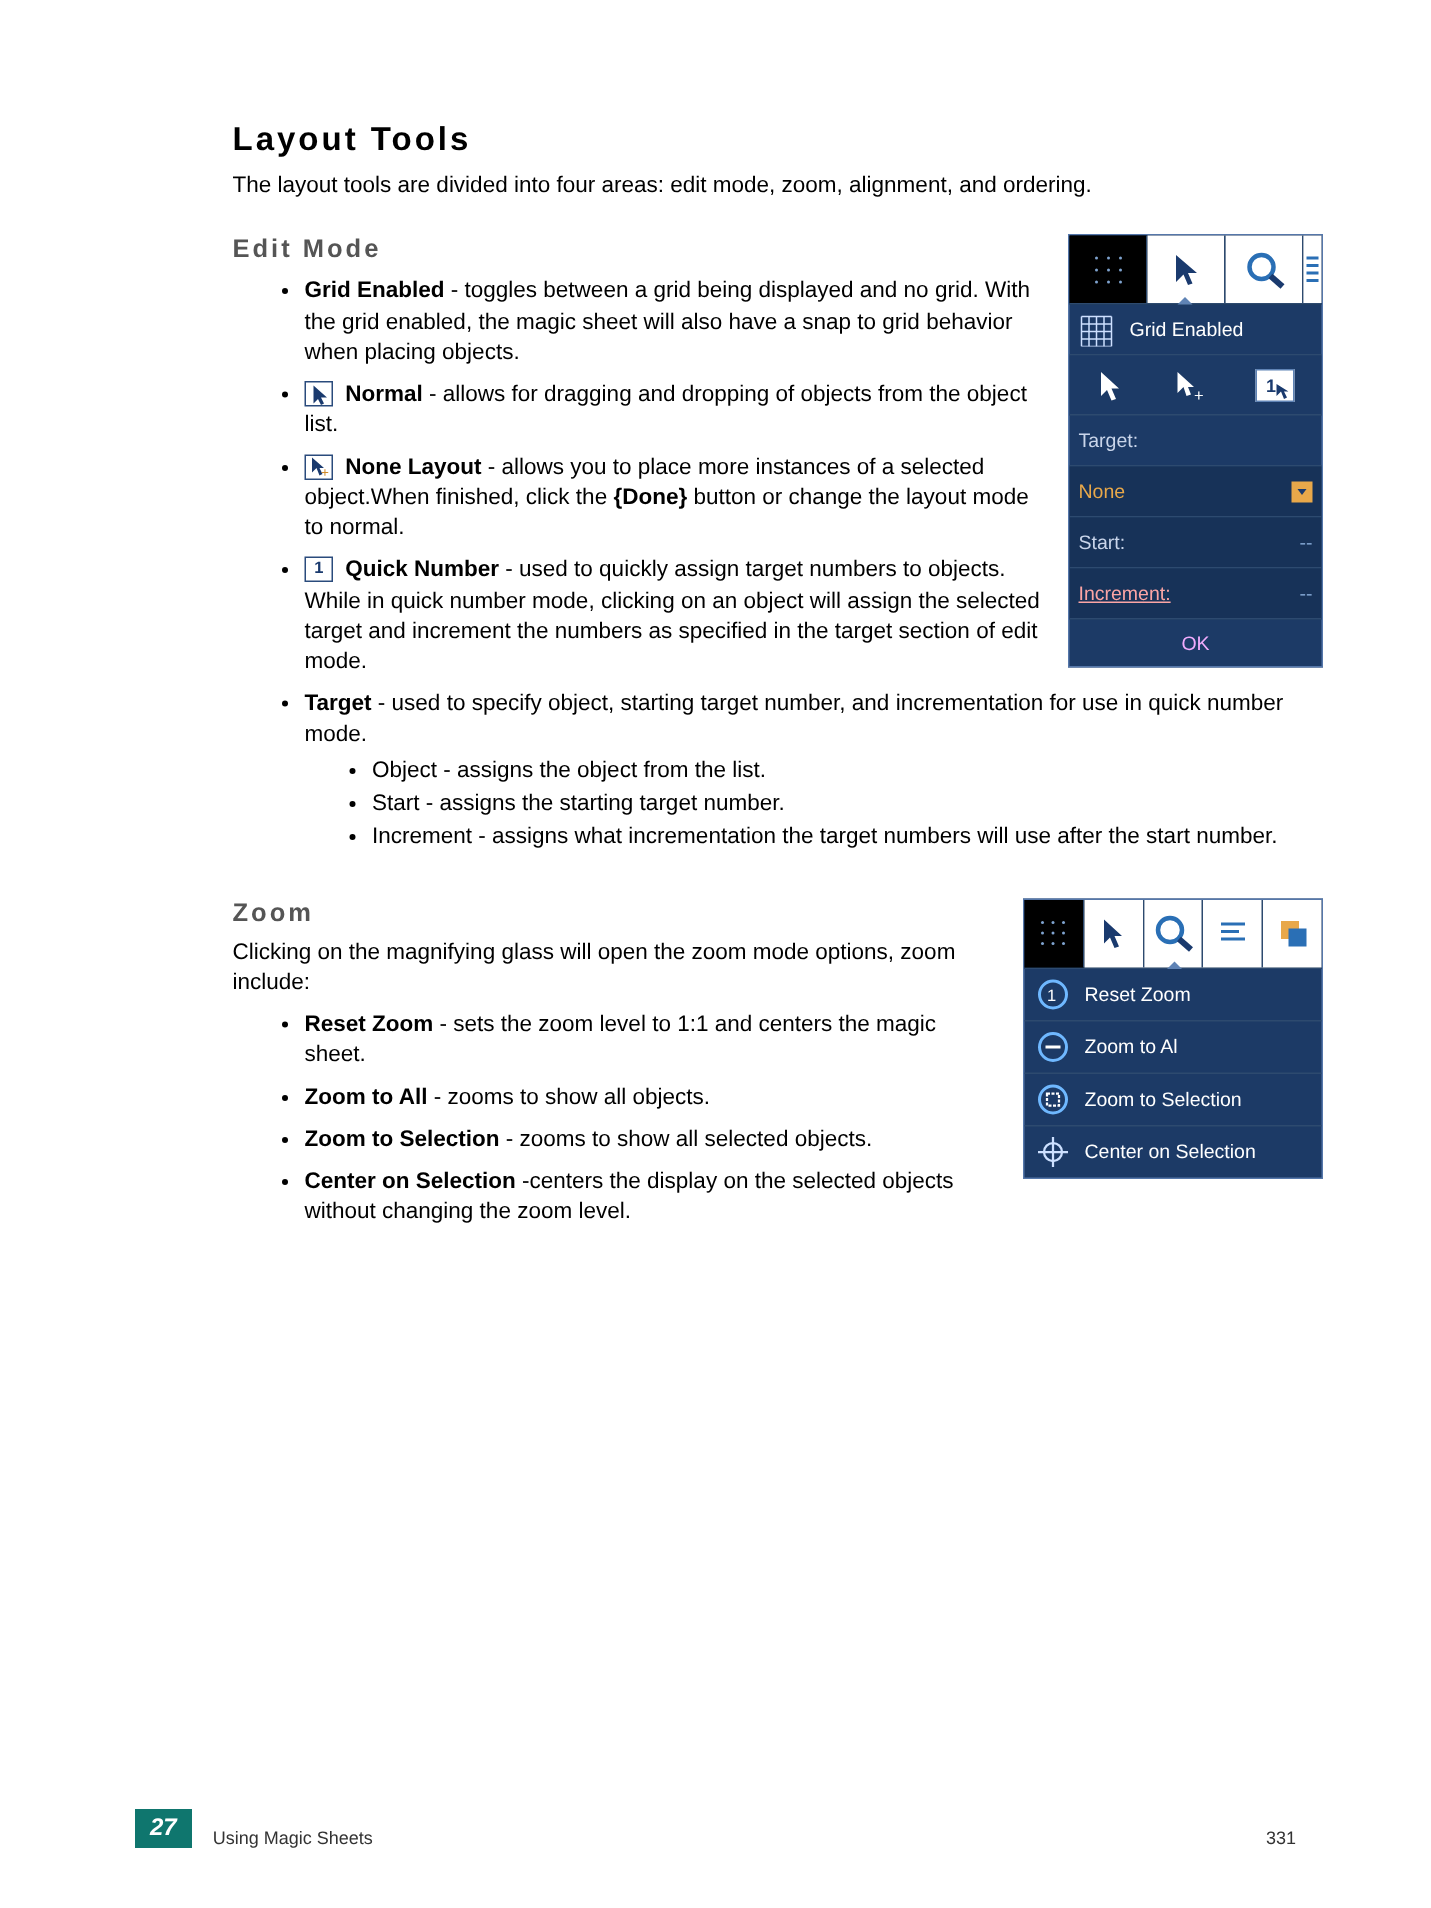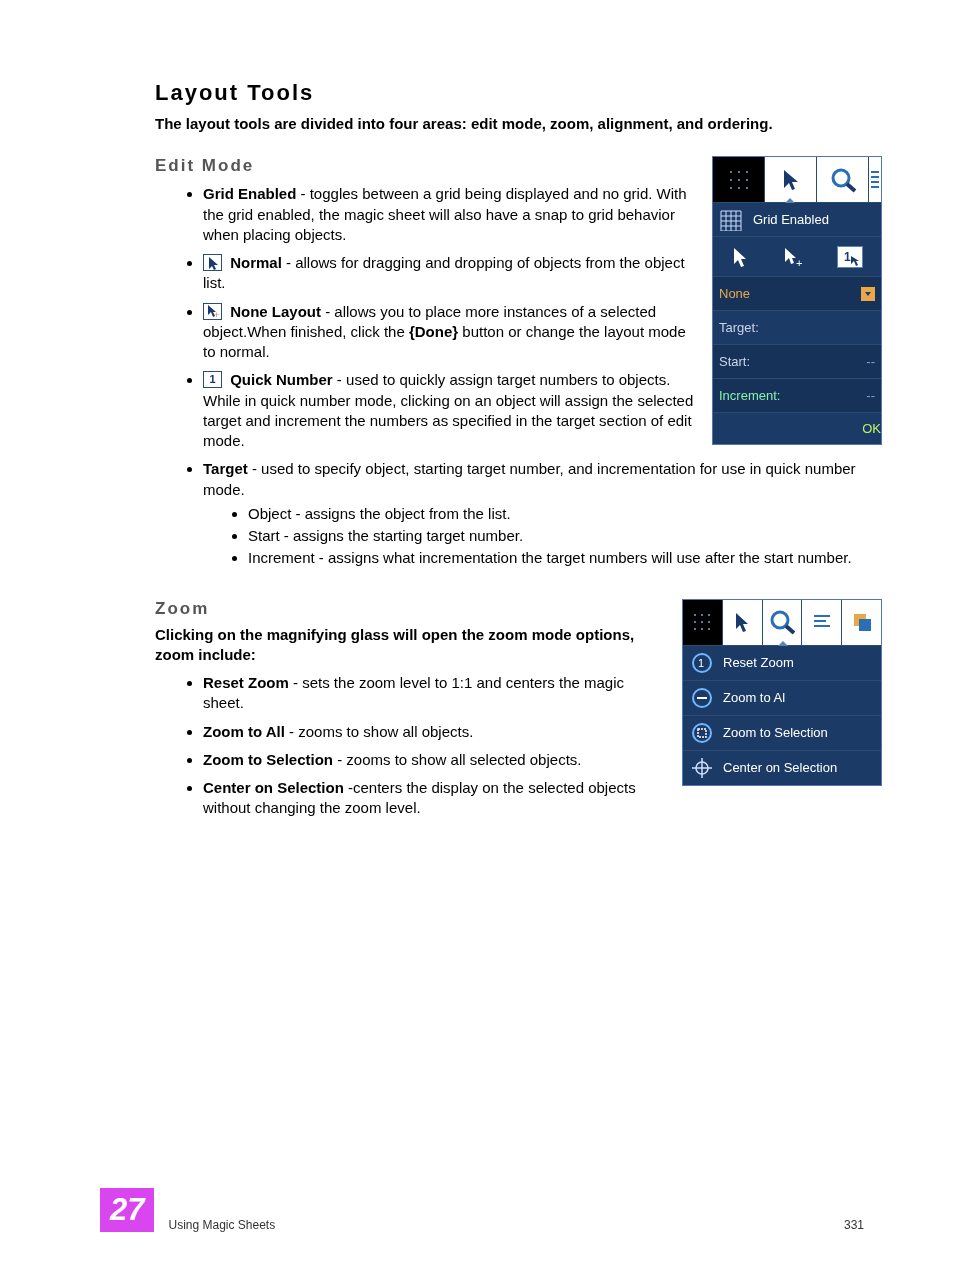--- a/index.html
+++ b/index.html
@@ -24,21 +24,21 @@
     font-weight: bold;
     margin: 0 0 8px 0;
   }
   h3.subhead {
     font-size: 17px;
     letter-spacing: 2px;
     color: #555555;
     font-weight: bold;
     margin: 22px 0 6px 0;
   }
-  p { margin: 4px 0 8px 0; line-height: 1.35; font-weight: bold; }
+  p { margin: 4px 0 8px 0; line-height: 1.35; }
   ul.main { list-style: disc; padding-left: 48px; margin: 6px 0; }
   ul.main > li { margin: 8px 0; line-height: 1.35; }
   ul.sub { list-style: disc; padding-left: 45px; margin: 4px 0; }
   ul.sub > li { margin: 2px 0; }
   .bold { font-weight: bold; }
 
   
   .micon {
     display: inline-flex;
     align-items: center;
@@ -97,23 +97,23 @@
   .panel-row.label { color: #c9d5ea; }
   .panel-row.field { background:#173258; }
   .panel-row.field .val { color: #e8a84a; }
   .panel-row.field .dash { color:#7fa3cf; margin-left:auto; }
   .panel-row .dd {
     width: 14px; height:14px; background:#e8a84a; display:flex;
     align-items:center; justify-content:center; margin-left:auto;
   }
 
   .ok-row {
-    text-align: right;
+    text-align: center;
     padding: 8px 0;
-    color: #bef264;
+    color: #f0abfc;
   }
 
   .panel-list-row {
     display:flex; align-items:center; gap:10px;
     padding: 6px 8px;
     border-bottom: 1px solid #2d4a6f;
   }
   .panel-list-row:last-child { border-bottom: none; }
   .licon {
     width:22px; height:22px; display:flex; align-items:center; justify-content:center;
@@ -125,28 +125,27 @@
     border-bottom:5px solid #5f83b5;
   }
 
   .footer {
     position: absolute;
     left: 0; right: 0; bottom: 40px;
     display: flex; align-items: flex-end;
     padding: 0 90px 0 90px;
   }
   .footer .chip {
-    background: #d946ef;
+    background: #0f766e;
     color: #ffffff;
     font-weight: bold;
-    font-size: 31px;
+    font-size: 16px;
     padding: 4px 10px;
     font-style: italic;
     margin-right: 14px;
-    margin-left: 10px;
   }
   .footer .ftext { font-size: 12px; color:#333; }
   .footer .pnum { margin-left:auto; font-size:12px; color:#333; }
 
   .clearfix::after { content:""; display:block; clear:both; }
 
   svg { display:block; }
 </style>
 </head>
 <body>
@@ -228,37 +227,37 @@
             </svg>
         </span>
         <span style="background:#ffffff;border:1px solid #5f83b5;padding:1px 3px;">
           <svg width="18" height="18">
               <text x="3" y="13" font-size="12" fill="#1a3a6e" font-weight="bold">1</text>
               <path d="M10 8 L10 16 L13 13 L15 18 L17 17 L15 13 L18 13 Z" fill="#1a3a6e"></path>
             </svg>
         </span>
       </div>
 
+      <div class="panel-row label">
+        <span>Target:</span>
+      </div>
       <div class="panel-row field">
         <span class="val">None</span>
         <span class="dd">
           <svg width="8" height="8">
               <path d="M1 2 L7 2 L4 6 Z" fill="#1a3a6e"></path>
             </svg>
         </span>
       </div>
-      <div class="panel-row label">
-        <span>Target:</span>
-      </div>
       <div class="panel-row field">
         <span style="color:#c9d5ea;">Start:</span>
         <span class="dash">--</span>
       </div>
       <div class="panel-row field">
-        <span style="color:#86efac;">Increment:</span>
+        <span style="color:#fca5a5;text-decoration:underline;">Increment:</span>
         <span class="dash">--</span>
       </div>
       <div class="ok-row">OK</div>
     </div>
 
     <h3 class="subhead">Edit Mode</h3>
 
     <ul class="main">
       <li>
         <span class="bold">Grid Enabled</span><span> - toggles between a grid being displayed and no grid. With the grid enabled, the magic sheet will also have a snap to grid behavior when placing objects.</span>

